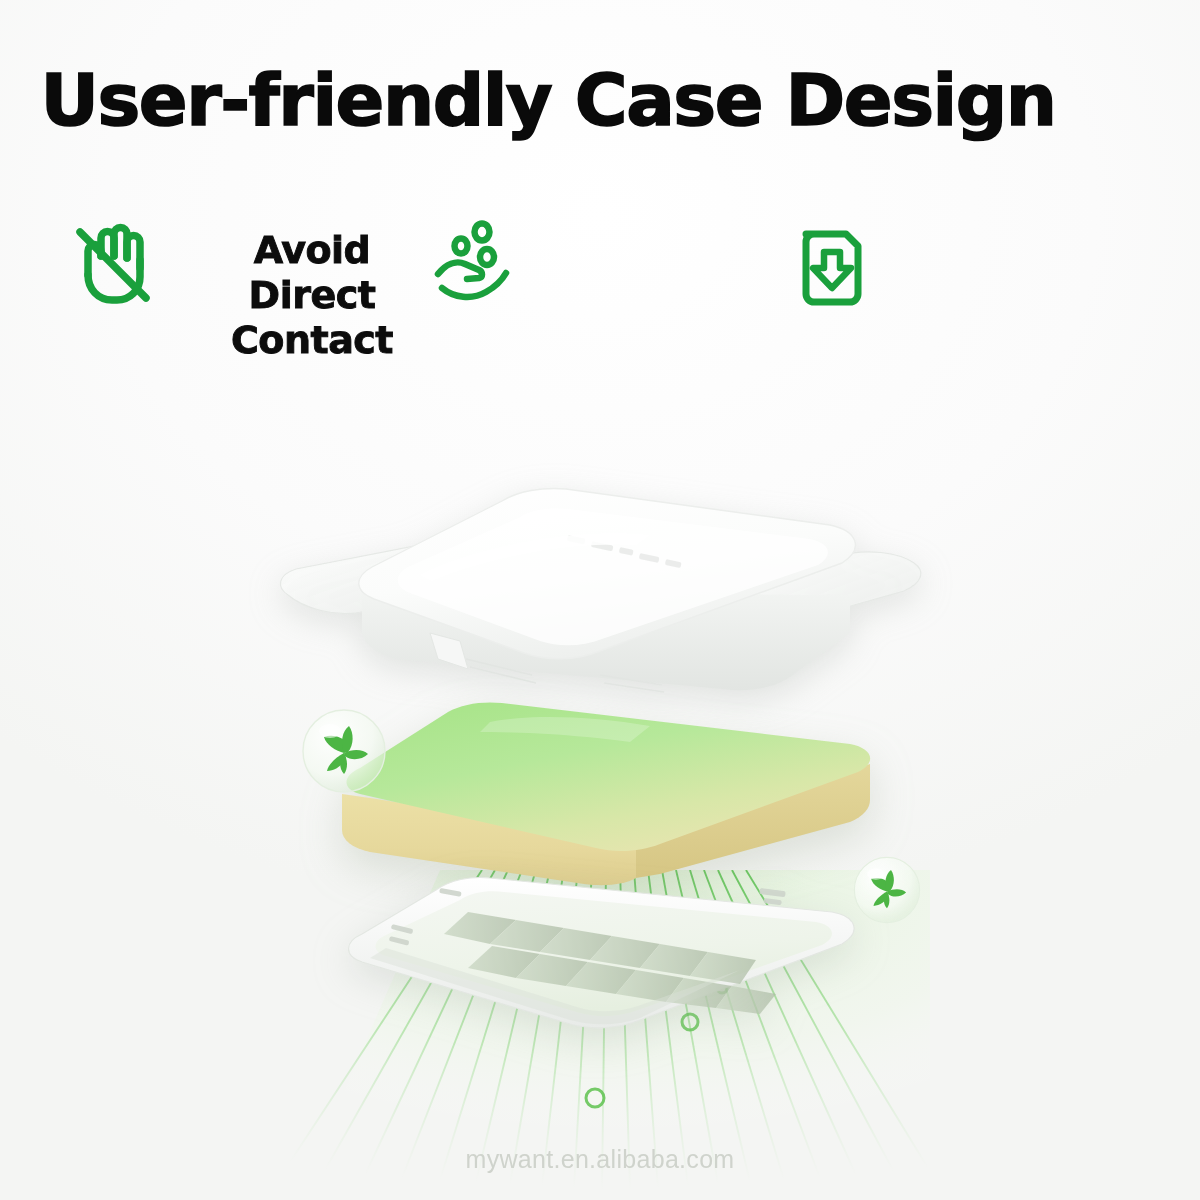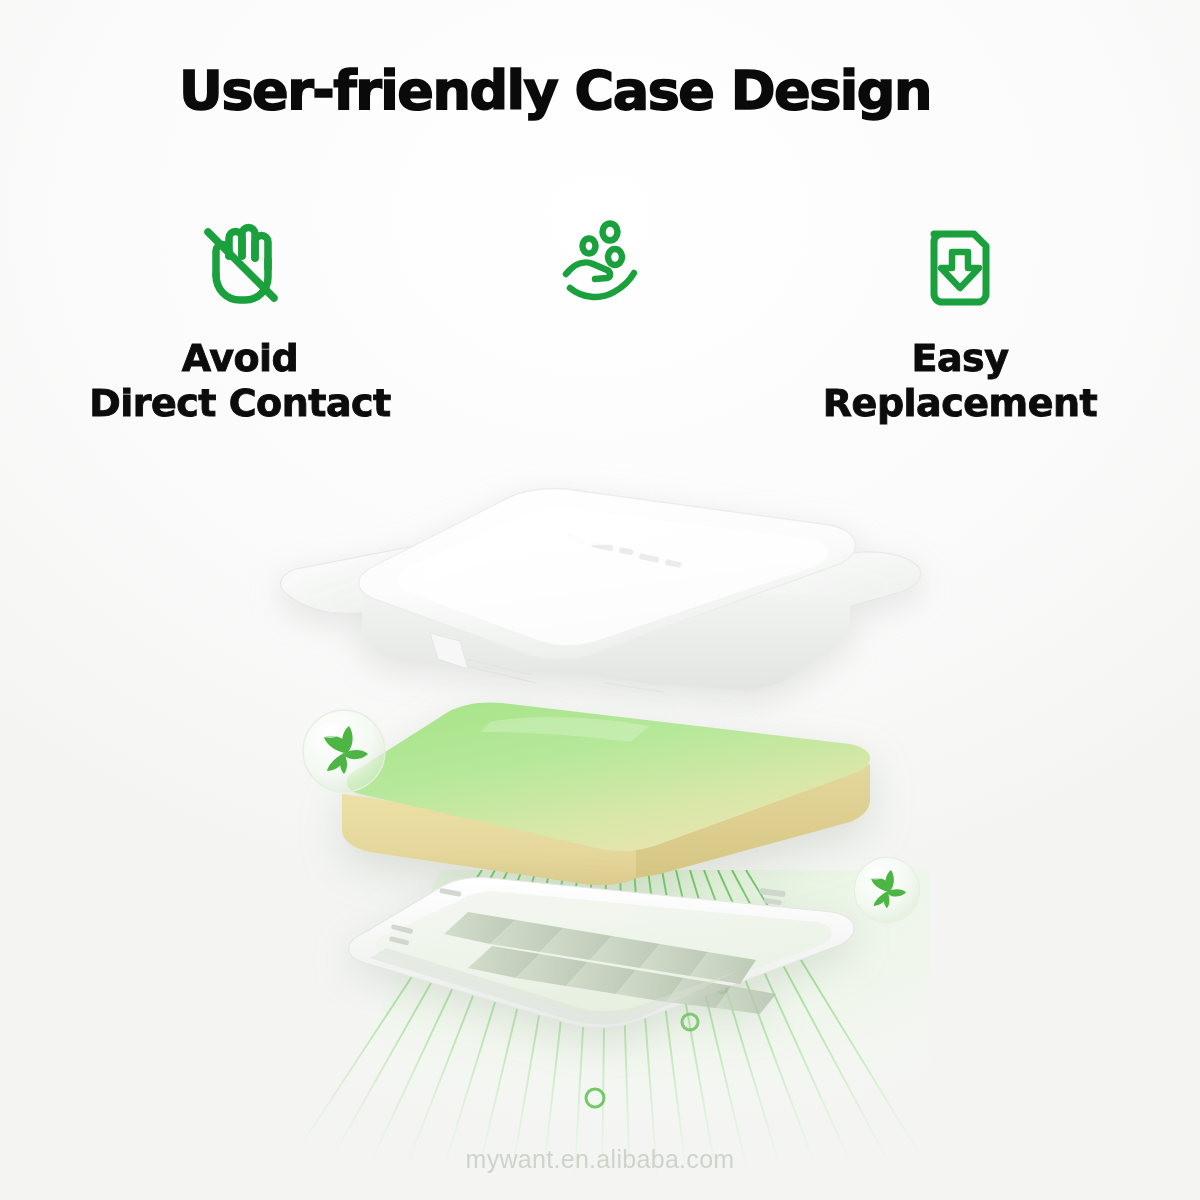--- a/index.html
+++ b/index.html
@@ -9,37 +9,37 @@
     background:
       radial-gradient(ellipse 900px 700px at 50% 18%, #ffffff 0%, #fbfbfb 55%, #f4f5f3 100%),
       linear-gradient(160deg,#f7f7f6 0%,#ffffff 40%,#f6f7f4 100%);
     position:relative;
   }
 
   
   .page { position:absolute; inset:0; }
 
   .title {
-    position:absolute; top:64px; left:7px; width:1096px;
+    position:absolute; top:64px; left:0; width:1096px;
     text-align:center;
-    font-size:54px;
+    font-size:72px;
     line-height:1;
     font-weight:700;
     letter-spacing:-1.5px;
     color:#0a0a0a;
     font-family:"DejaVu Sans","Liberation Sans",sans-serif;
     -webkit-text-stroke:1.6px #0a0a0a;
   }
 
   
   .features {
     position:absolute; top:210px; left:60px; width:1080px;
     display:flex; justify-content:space-between; align-items:flex-start;
   }
-  .feature { width:360px; display:flex; flex-direction:column; align-items:center; }
+  .feature { width:360px; display:flex; flex-direction:row; align-items:flex-start;gap:40px; }
   .feature-icon { height:108px; display:flex; align-items:center; justify-content:center; }
   .feature-label {
     margin-top:18px;
     text-align:center;
     font-size:38px;
     line-height:1.18;
     font-weight:700;
     color:#0c0c0c;
     font-family:"DejaVu Sans","Liberation Sans",sans-serif;
     letter-spacing:-0.5px;
@@ -124,22 +124,20 @@
       </div>
     </div>
 
     <div class="feature">
       <div class="feature-icon">
         <svg width="104" height="104" viewBox="0 0 104 104" fill="none">
           <path d="M26 22 h40 l12 12 v48 a8 8 0 0 1-8 8 H34 a8 8 0 0 1-8-8 V30 a8 8 0 0 1 8-8 z" stroke="#1aa03c" stroke-width="7" stroke-linejoin="round" fill="none"></path>
           <path d="M44 40 h16 v16 h11 L52 76 L33 56 h11 z" stroke="#1aa03c" stroke-width="6.5" stroke-linejoin="round" fill="none"></path>
         </svg>
       </div>
-      <div class="feature-label">Easy
-Replacement</div>
     </div>
 
   </div>
 
   <div class="stage">
 
     <div class="vapor">
       <svg width="640" height="330" viewBox="0 0 640 330">
         <defs>
           <linearGradient id="vg" x1="0" y1="0" x2="0" y2="1">

